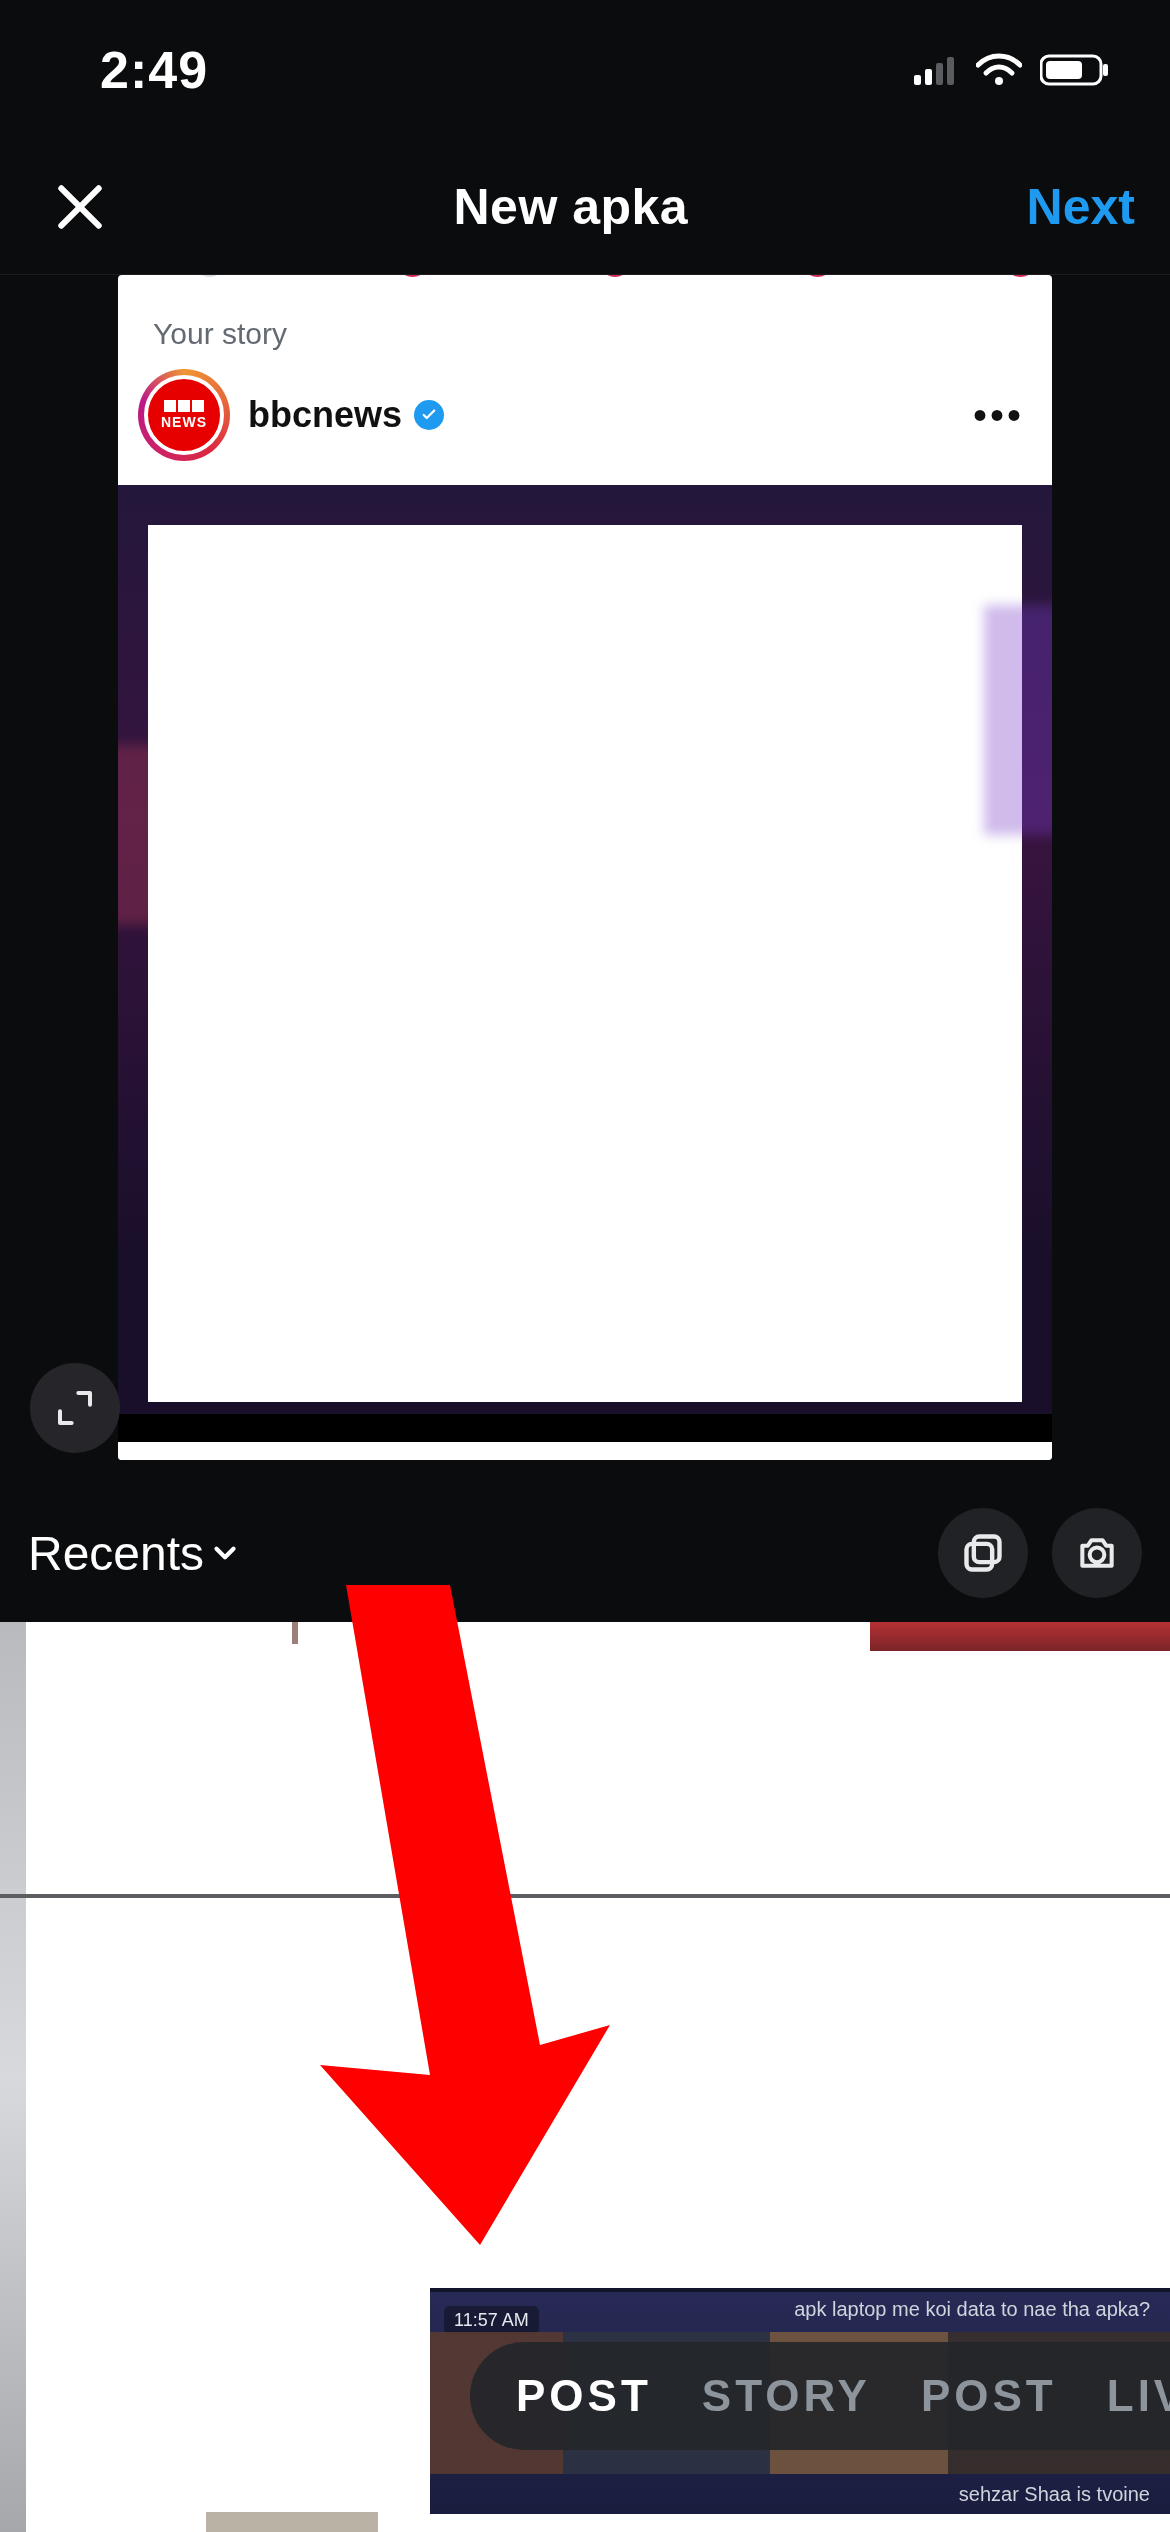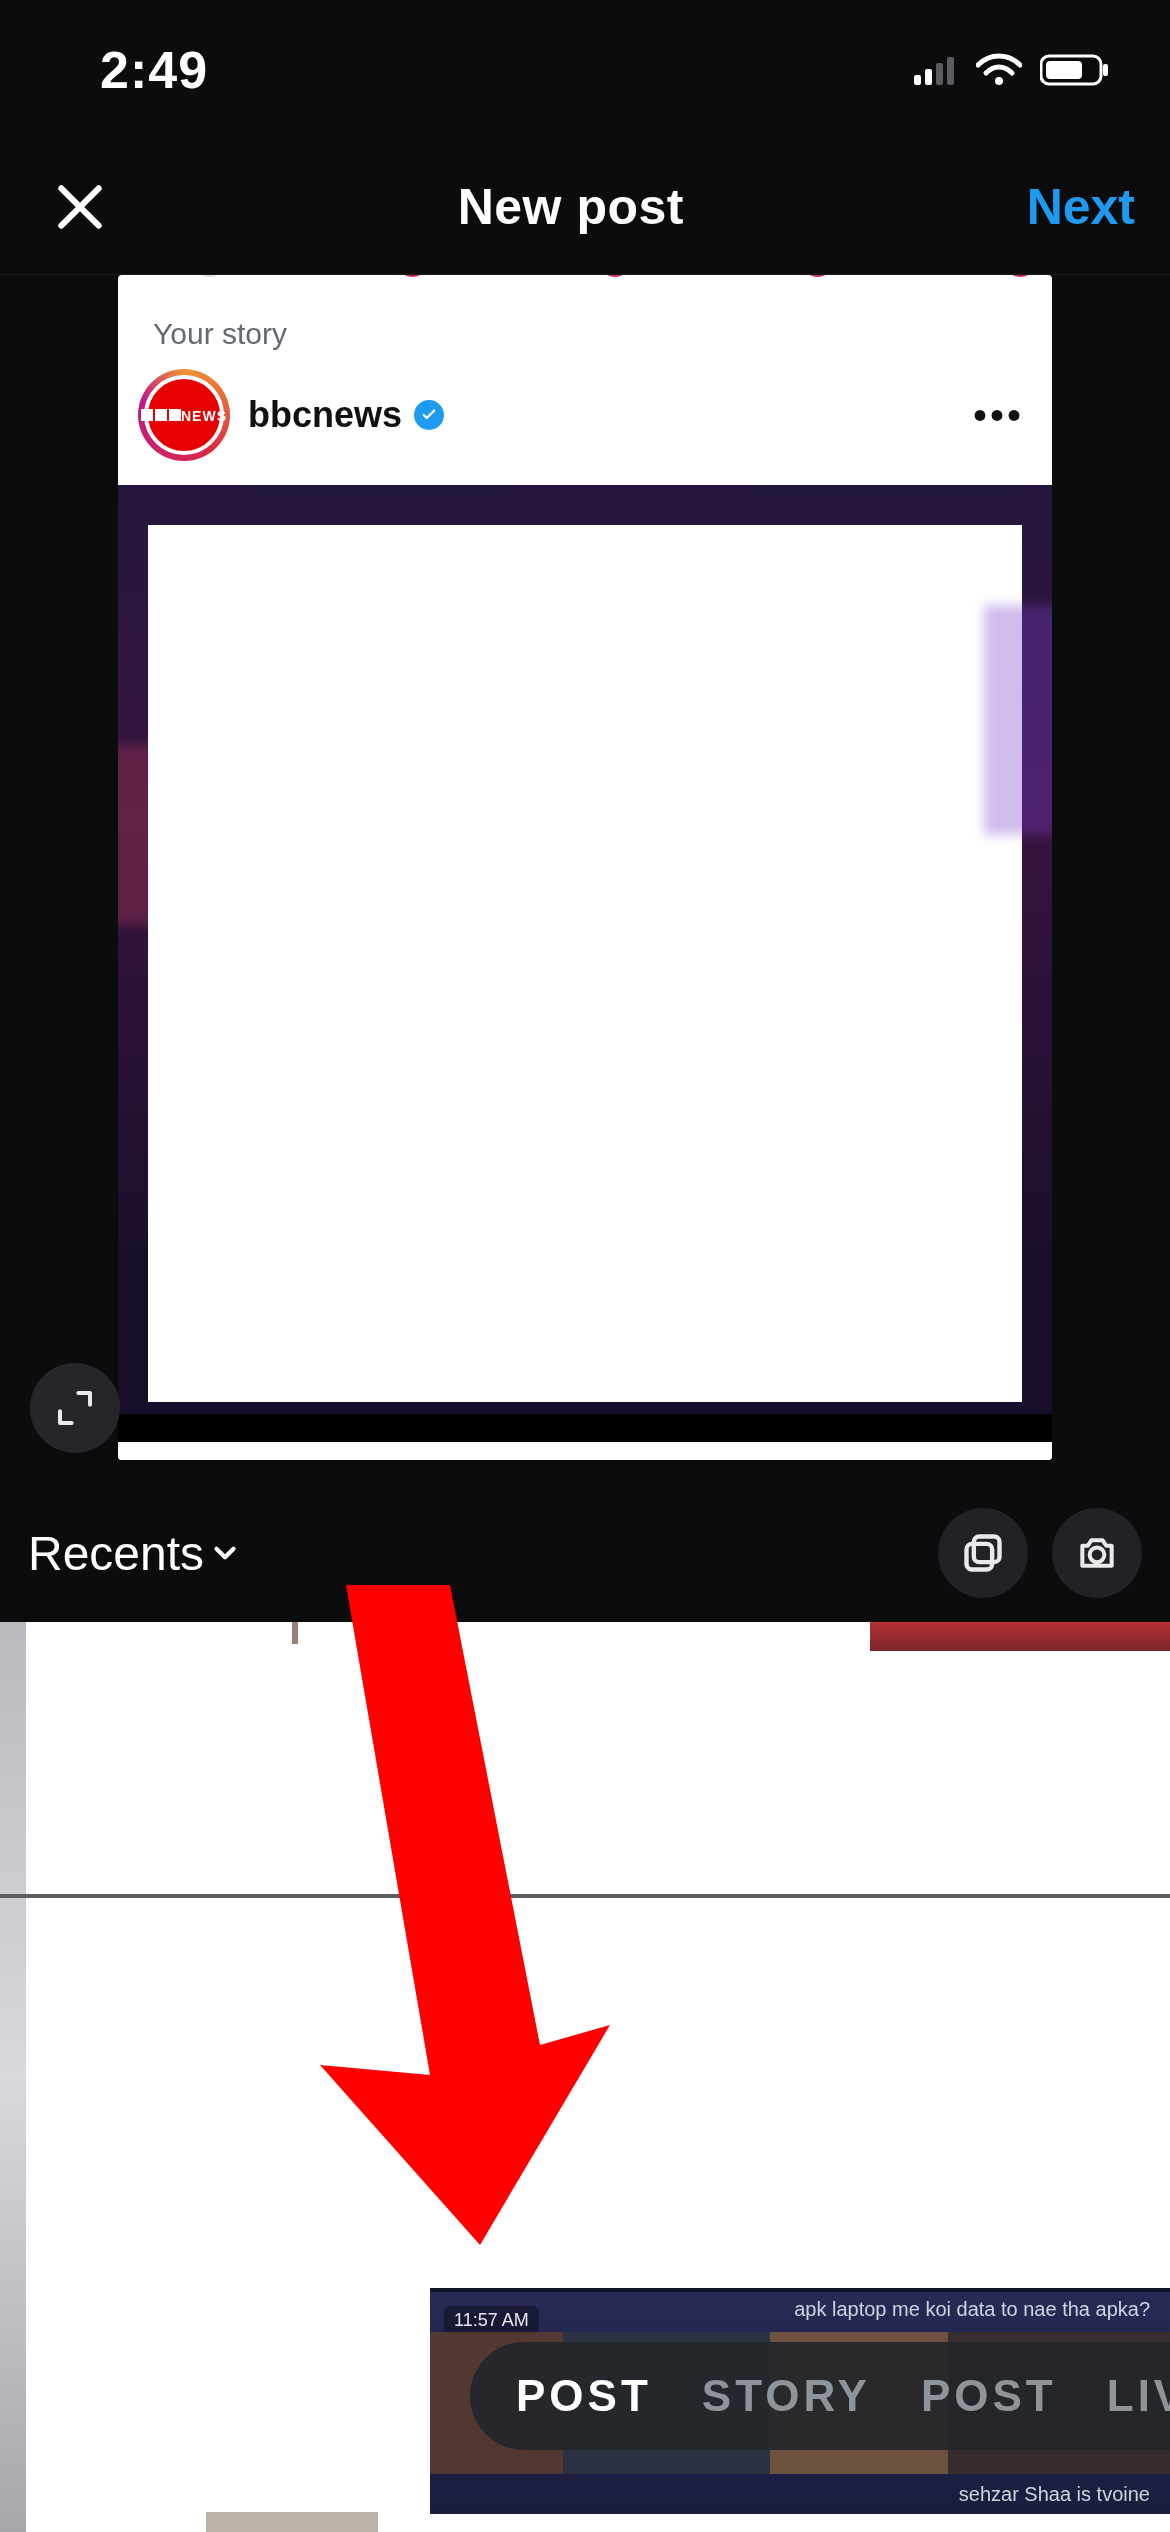--- a/index.html
+++ b/index.html
@@ -89,21 +89,21 @@
       display:flex; align-items:center; padding: 0 20px;
     }
     .avatar-ring{
       width:92px; height:92px; border-radius:50%;
       background: conic-gradient(#f09433,#e6683c,#dc2743,#cc2366,#bc1888,#f09433);
       display:flex; align-items:center; justify-content:center;
     }
     .avatar {
       width:80px; height:80px; border-radius:50%;
       background:#e60000;
-      display:flex; flex-direction:row; align-items:center; justify-content:center;
+      display:flex; flex-direction:column; align-items:center; justify-content:center;
       border:4px solid #fff;
     }
     .avatar .bbc-top{ display:flex; gap:2px;}
     .avatar .sq{ width:12px;height:12px;background:#fff;}
     .avatar .bbc-bot{ font-size:14px; font-weight:800; color:#fff; letter-spacing:1px; margin-top:2px;}
     .post-user { font-size:36px; font-weight:700; color:#111; margin-left:18px;}
     .verified {
       width:30px; height:30px; border-radius:50%; background:#1e9bf0;
       display:inline-flex; align-items:center; justify-content:center;
       margin-left:12px;
@@ -265,21 +265,21 @@
     </span>
   </div>
 </div>
 
 <div class="nav-header">
   <div class="close-btn">
     <svg viewBox="0 0 24 24">
         <path d="M4 4 L20 20 M20 4 L4 20" stroke="#fff" stroke-width="2.6" stroke-linecap="round"></path>
       </svg>
   </div>
-  <div class="nav-title">New post</div>
+  <div class="nav-title">New apka</div>
   <div class="next-btn">Next</div>
 </div>
 
 <div class="preview-wrap">
   <div class="preview-card">
     <div class="stories-row">
       <div class="story-ring own"></div>
       <div class="story-ring"></div>
       <div class="story-ring"></div>
       <div class="story-ring"></div>

